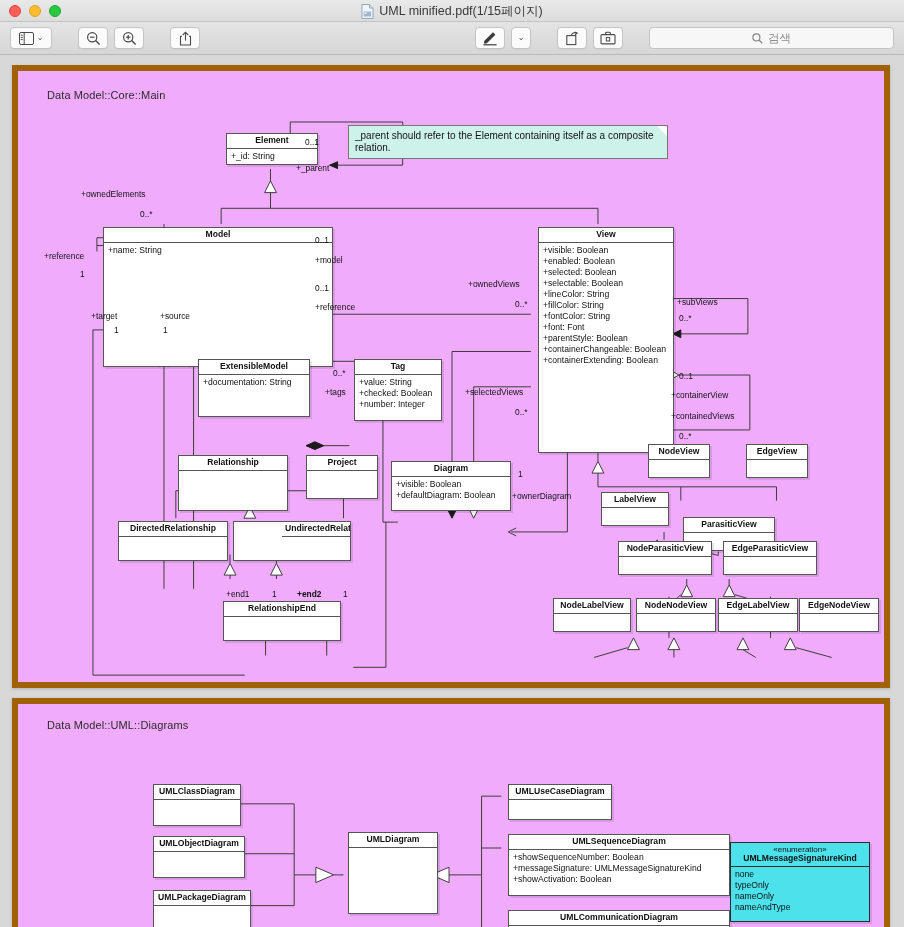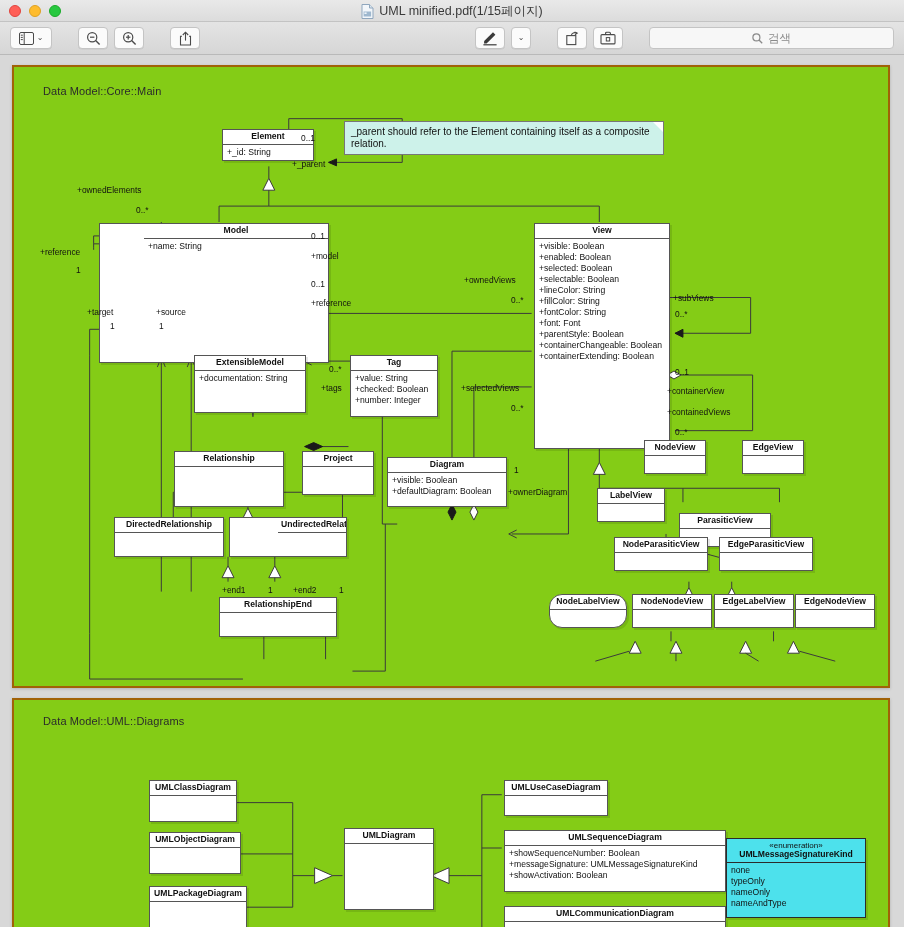--- a/index.html
+++ b/index.html
@@ -64,22 +64,22 @@
   }
 
   
   #docarea {
     flex: 1 1 auto; position: relative;
     background: #d8d8d8;
     overflow: hidden;
     padding: 0 12px;
   }
   .page {
-    background: #84cc16;
-    border: 2px solid #a16207;
+    background: #f0abfc;
+    border: 6px solid #a16207;
     box-shadow: 0 1px 3px rgba(0,0,0,0.18);
     position: relative;
     width: 878px;
   }
   #page1 { height: 623px; margin-top: 10px; }
   #page2 { height: 300px; margin-top: 10px; }
 
   .page-label {
     position: absolute;
     font-size: 11px; color: #2b2b2b;
@@ -374,21 +374,21 @@
 
         <div class="note" style="left:330px; top:54px; width:320px;">_parent should refer to the Element containing itself as a composite relation.</div>
 
         <div class="cls" style="left:208px; top:62px; width:92px;">
           <div class="hdr">Element</div>
           <div class="attrs">+_id: String</div>
         </div>
         <div class="lbl" style="left:287px; top:66px;">0..1</div>
         <div class="lbl" style="left:278px; top:92px;">+_parent</div>
 
-        <div class="cls" style="left:85px; top:156px; width:230px; height:140px;padding-left:44px;">
+        <div class="cls" style="left:85px; top:156px; width:230px; height:140px;">
           <div class="hdr">Model</div>
           <div class="attrs">+name: String</div>
         </div>
         <div class="lbl" style="left:63px; top:118px;">+ownedElements</div>
         <div class="lbl" style="left:122px; top:138px;">0..*</div>
         <div class="lbl" style="left:26px; top:180px;">+reference</div>
         <div class="lbl" style="left:62px; top:198px;">1</div>
         <div class="lbl" style="left:73px; top:240px;">+target</div>
         <div class="lbl" style="left:96px; top:254px;">1</div>
         <div class="lbl" style="left:142px; top:240px;">+source</div>
@@ -465,21 +465,21 @@
           <div class="hdr">DirectedRelationship</div>
           <div class="attrs empty" style="height:17px"></div>
         </div>
 
         <div class="cls" style="left:215px; top:450px; width:118px; height:40px;padding-left:48px;">
           <div class="hdr">UndirectedRelationship</div>
           <div class="attrs empty" style="height:17px"></div>
         </div>
         <div class="lbl" style="left:208px; top:518px;">+end1</div>
         <div class="lbl" style="left:254px; top:518px;">1</div>
-        <div class="lbl" style="left:279px; top:518px;">+end2</div>
+        <div class="lbl" style="left:279px; top:518px;font-weight:bold;">+end2</div>
         <div class="lbl" style="left:325px; top:518px;">1</div>
 
         <div class="cls" style="left:205px; top:530px; width:118px; height:40px;">
           <div class="hdr">RelationshipEnd</div>
           <div class="attrs empty" style="height:17px"></div>
         </div>
 
         <div class="cls" style="left:630px; top:373px; width:62px; height:34px;">
           <div class="hdr">NodeView</div>
           <div class="attrs empty" style="height:14px"></div>
@@ -503,21 +503,21 @@
         <div class="cls" style="left:600px; top:470px; width:94px; height:34px;">
           <div class="hdr">NodeParasiticView</div>
           <div class="attrs empty" style="height:14px"></div>
         </div>
 
         <div class="cls" style="left:705px; top:470px; width:94px; height:34px;">
           <div class="hdr">EdgeParasiticView</div>
           <div class="attrs empty" style="height:14px"></div>
         </div>
 
-        <div class="cls" style="left:535px; top:527px; width:78px; height:34px;border-radius:13px;">
+        <div class="cls" style="left:535px; top:527px; width:78px; height:34px;">
           <div class="hdr">NodeLabelView</div>
           <div class="attrs empty" style="height:14px"></div>
         </div>
         <div class="cls" style="left:618px; top:527px; width:80px; height:34px;">
           <div class="hdr">NodeNodeView</div>
           <div class="attrs empty" style="height:14px"></div>
         </div>
         <div class="cls" style="left:700px; top:527px; width:80px; height:34px;">
           <div class="hdr">EdgeLabelView</div>
           <div class="attrs empty" style="height:14px"></div>

